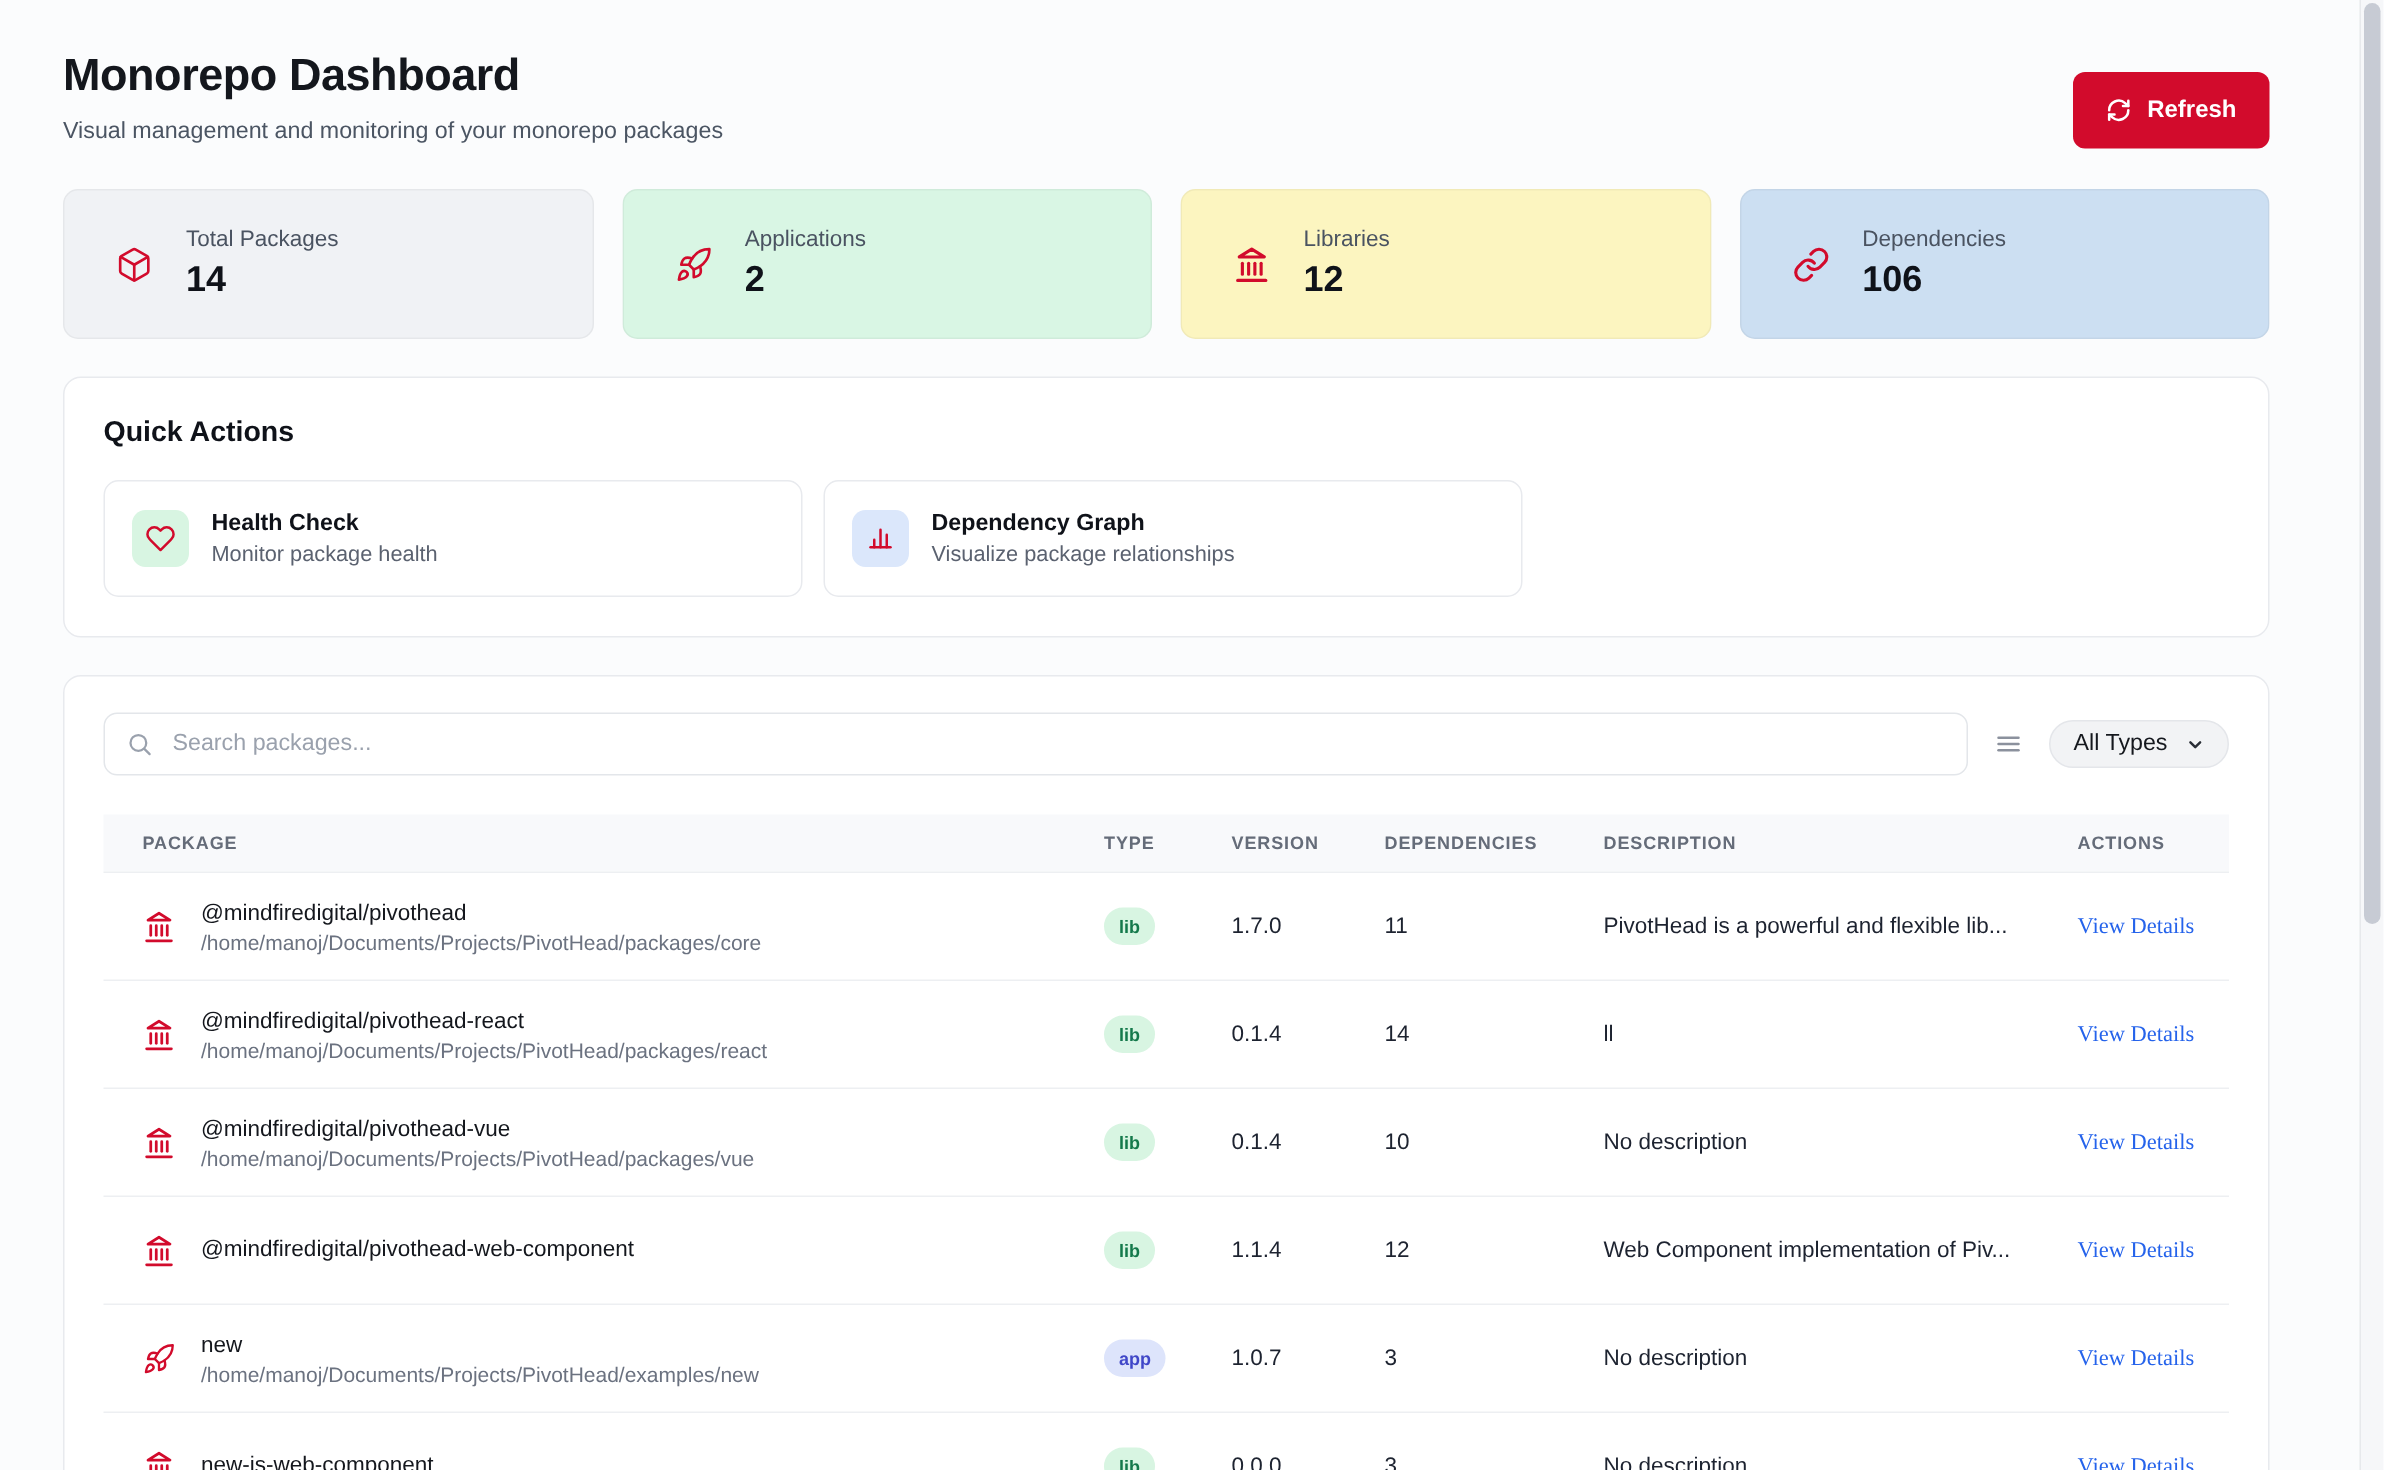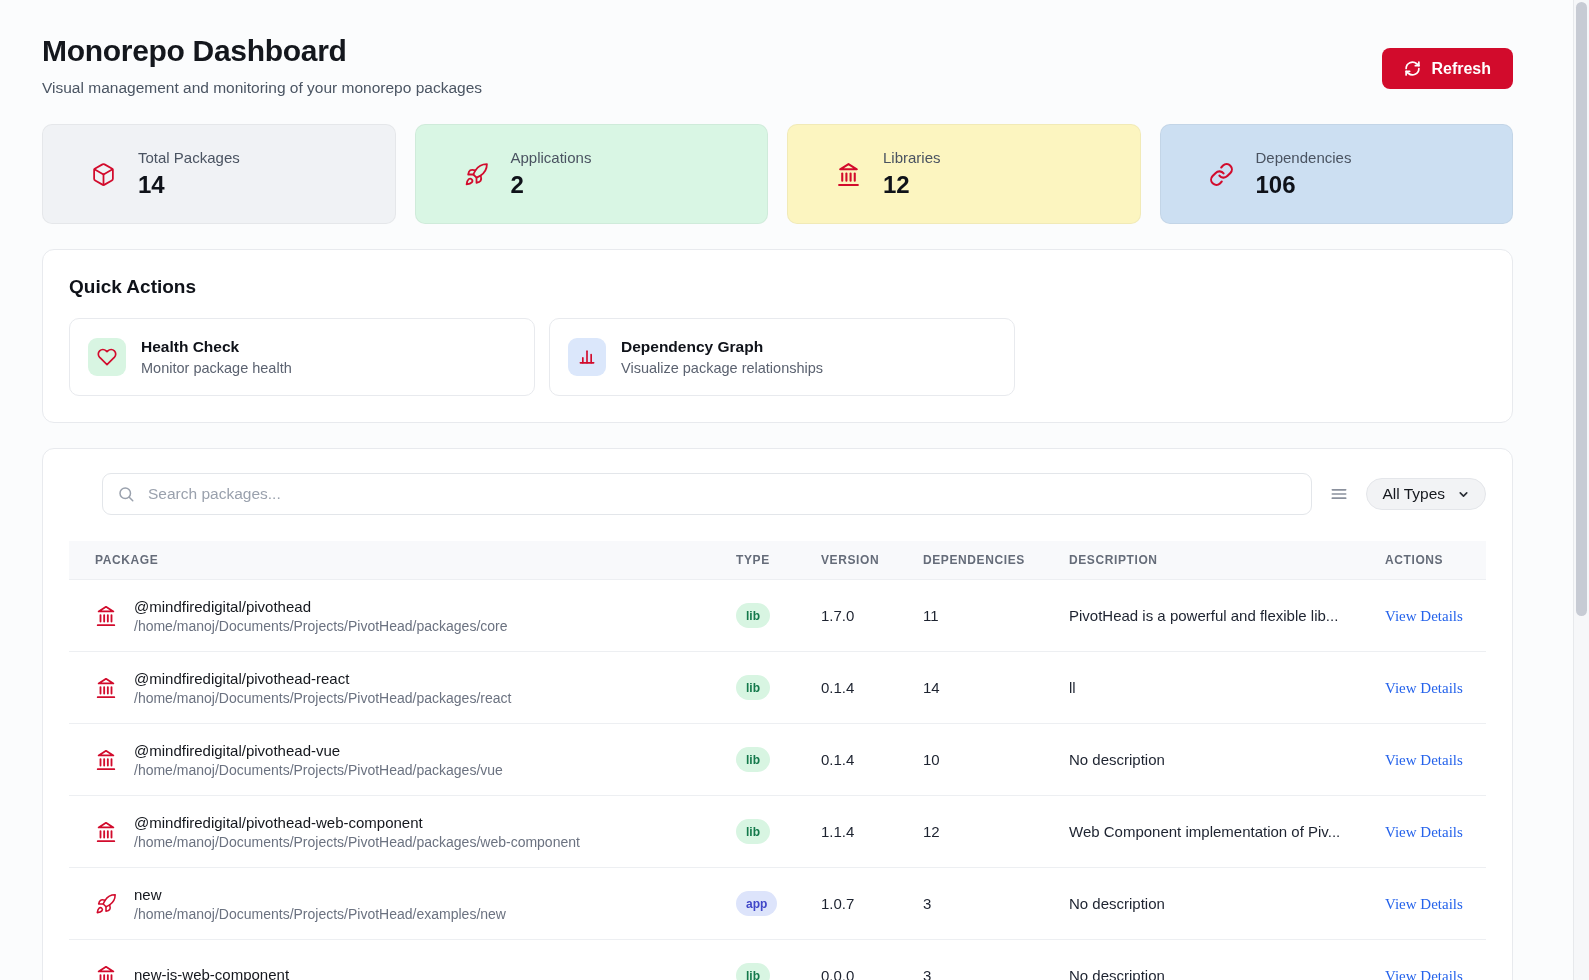--- a/index.html
+++ b/index.html
@@ -13,30 +13,30 @@
   }
   .content { position:absolute; left:42px; top:0; width:1471px; }
 
   
   .topbar { display:flex; justify-content:space-between; align-items:flex-start; margin-top:34px; }
   .page-title { margin:0; font-size:30px; font-weight:700; color:#14171d; letter-spacing:-0.3px; }
   .page-subtitle { margin:11px 0 0; font-size:15.5px; color:#4b5563; }
   .refresh-btn {
     margin-top:14px; display:flex; align-items:center; gap:10px;
     background:var(--accent-red); color:#fff; border:none; border-radius:8px;
-    padding:0 22px; height:41px; font-size:16px; font-weight:600; cursor:pointer;
+    padding:0 22px; height:51px; font-size:16px; font-weight:600; cursor:pointer;
     font-family:inherit;
   }
   .refresh-btn svg { width:17px; height:17px; }
 
   
   .stats { display:flex; gap:19px; margin-top:27px; }
   .stat-card {
     flex:1; height:100px; border-radius:10px; border:1px solid rgba(0,0,0,0.045);
-    display:flex; align-items:center; padding-left:48px; gap:22px; cursor:default;
+    display:flex; align-items:center; padding-left:34px; gap:22px; cursor:default;
   }
   .stat-icon { color:var(--accent-red); display:flex; }
   .stat-icon svg { width:25px; height:25px; }
   .stat-label { font-size:15px; color:#4a5361; margin-bottom:5px; }
   .stat-value { font-size:24px; font-weight:700; color:#0f1219; }
 
   
   .panel { background:#fff; border:1px solid #e8eaee; border-radius:12px; margin-top:25px; }
 
   .quick-actions { padding:26px; }
@@ -47,21 +47,21 @@
     padding:19px 18px; display:flex; align-items:center; gap:15px; cursor:pointer;
   }
   .qa-icon { width:38px; height:38px; border-radius:9px; display:flex; align-items:center;
     justify-content:center; color:var(--accent-red); flex:0 0 38px; }
   .qa-icon svg { width:20px; height:20px; }
   .qa-title { font-size:15.5px; font-weight:700; color:#0f1219; margin-bottom:4px; }
   .qa-sub { font-size:14.5px; color:#5b6270; }
 
   
   .packages-panel { padding:24px 26px 0; }
-  .toolbar { display:flex; align-items:center; gap:17px;margin-left:33px; }
+  .toolbar { display:flex; align-items:center; gap:17px; }
   .search-box {
     flex:1; display:flex; align-items:center; gap:11px; height:42px;
     border:1px solid #e3e6ea; border-radius:9px; padding:0 14px; background:#fff;
   }
   .search-box .s-icon { color:#9aa1ad; display:flex; }
   .search-box svg { width:18px; height:18px; }
   .search-box input { flex:1; border:none; outline:none; background:transparent;
     font-size:15.5px; font-family:inherit; color:#15181e; }
   .search-box input::placeholder { color:#9aa1ad; }
   .filter-icon { color:#8b919d; display:flex; }
@@ -339,21 +339,20 @@
                   <line x1="3" y1="22" x2="21" y2="22"></line>
                   <line x1="6" y1="18" x2="6" y2="11"></line>
                   <line x1="10" y1="18" x2="10" y2="11"></line>
                   <line x1="14" y1="18" x2="14" y2="11"></line>
                   <line x1="18" y1="18" x2="18" y2="11"></line>
                   <polygon points="12 2 20 7 4 7"></polygon>
                 </svg>
               </span>
             <div>
               <div class="pkg-name">@mindfiredigital/pivothead-web-component</div>
-              <div class="pkg-path">/home/manoj/Documents/Projects/PivotHead/packages/web-component</div>
             </div>
           </div>
           <div class="cell">
             <span class="pill pill-lib">lib</span>
           </div>
           <div class="cell">1.1.4</div>
           <div class="cell">12</div>
           <div class="cell">Web Component implementation of Piv...</div>
           <div class="cell">
             <a class="view-details">View Details</a>

